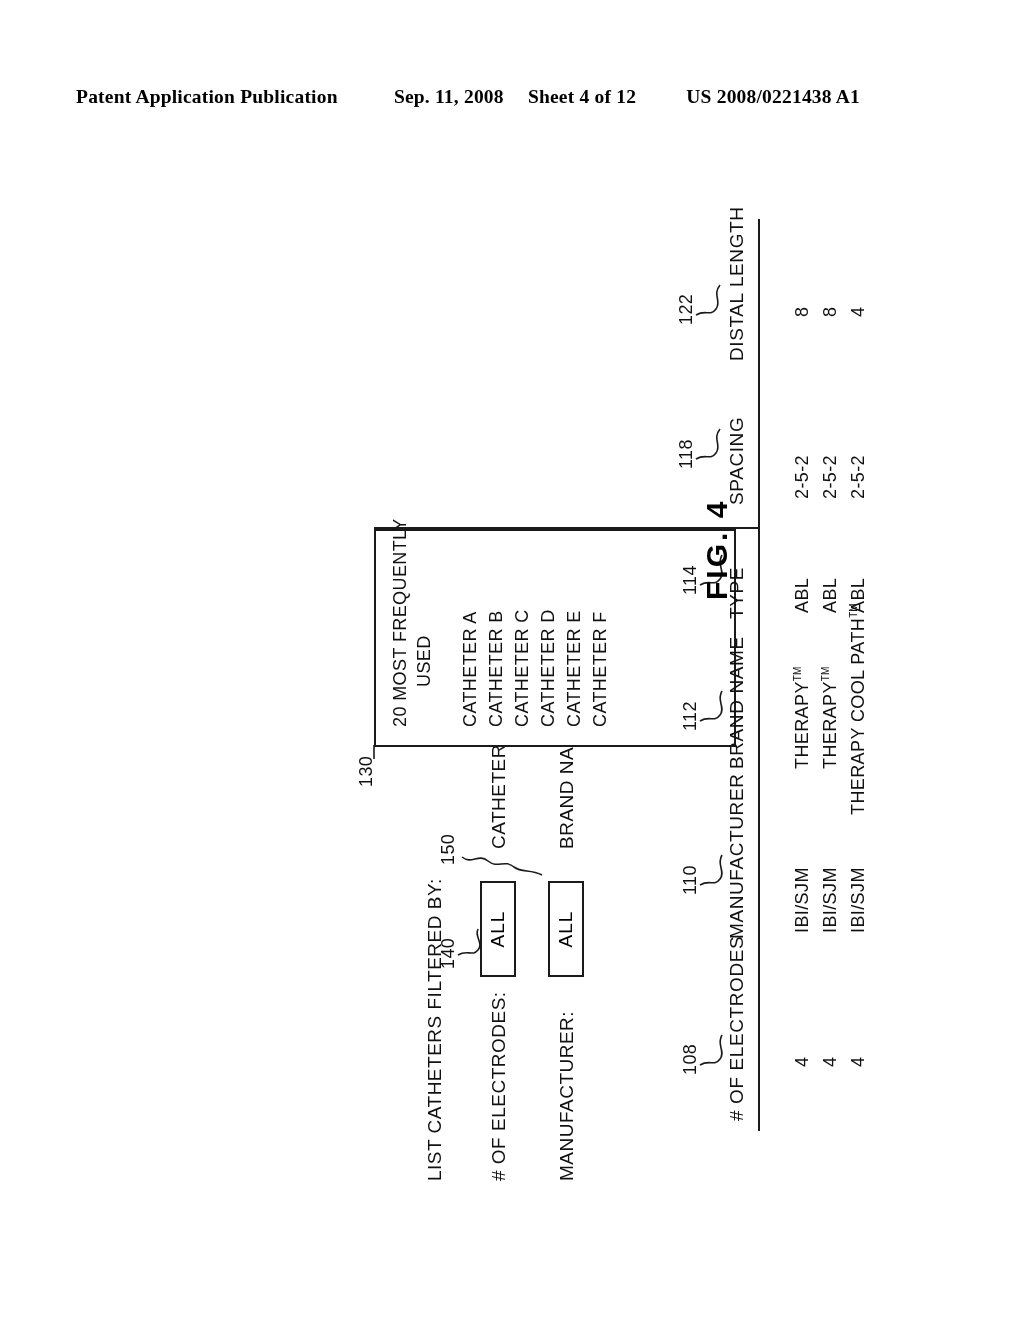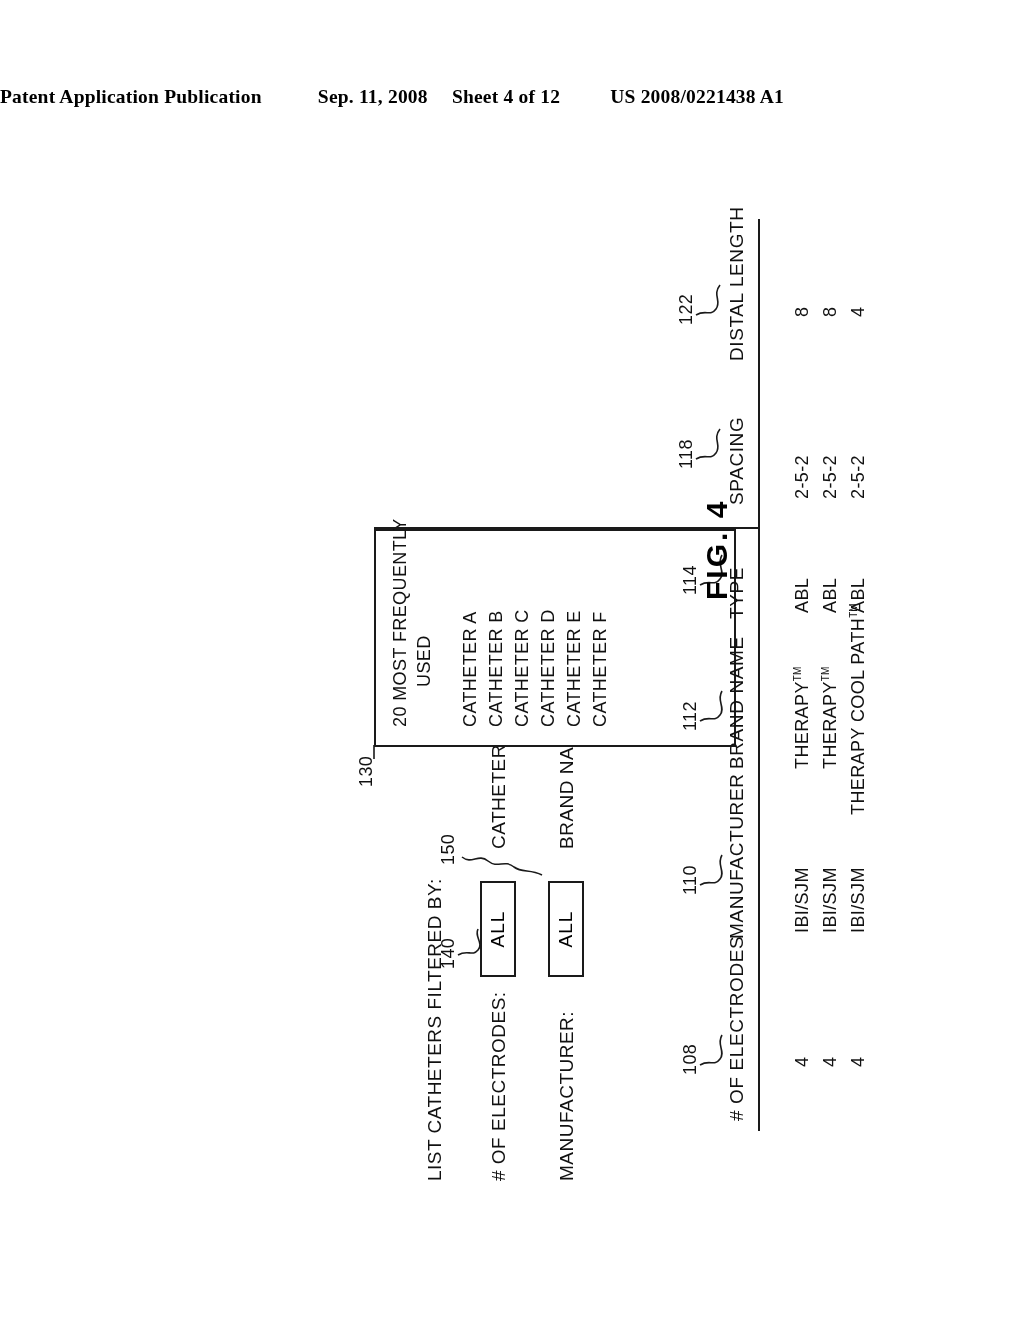--- a/index.html
+++ b/index.html
@@ -15,21 +15,21 @@
     color: #000000;
     overflow: hidden;
   }
 
   
   #patent-header {
     position: absolute;
     top: 86px;
     left: 0;
     width: 860px;
-    text-align: left;
+    text-align: right;
     font-family: "Liberation Serif", serif;
     font-weight: bold;
     font-size: 19.5px;
     letter-spacing: 0.2px;
     white-space: nowrap;
   }
   #patent-header .hdr-seg { display: inline-block; vertical-align: baseline; }
   .gap-lg { display: inline-block; width: 40px; }
   .gap-md { display: inline-block; width: 14px; }
   .gap-xl { display: inline-block; width: 46px; }

